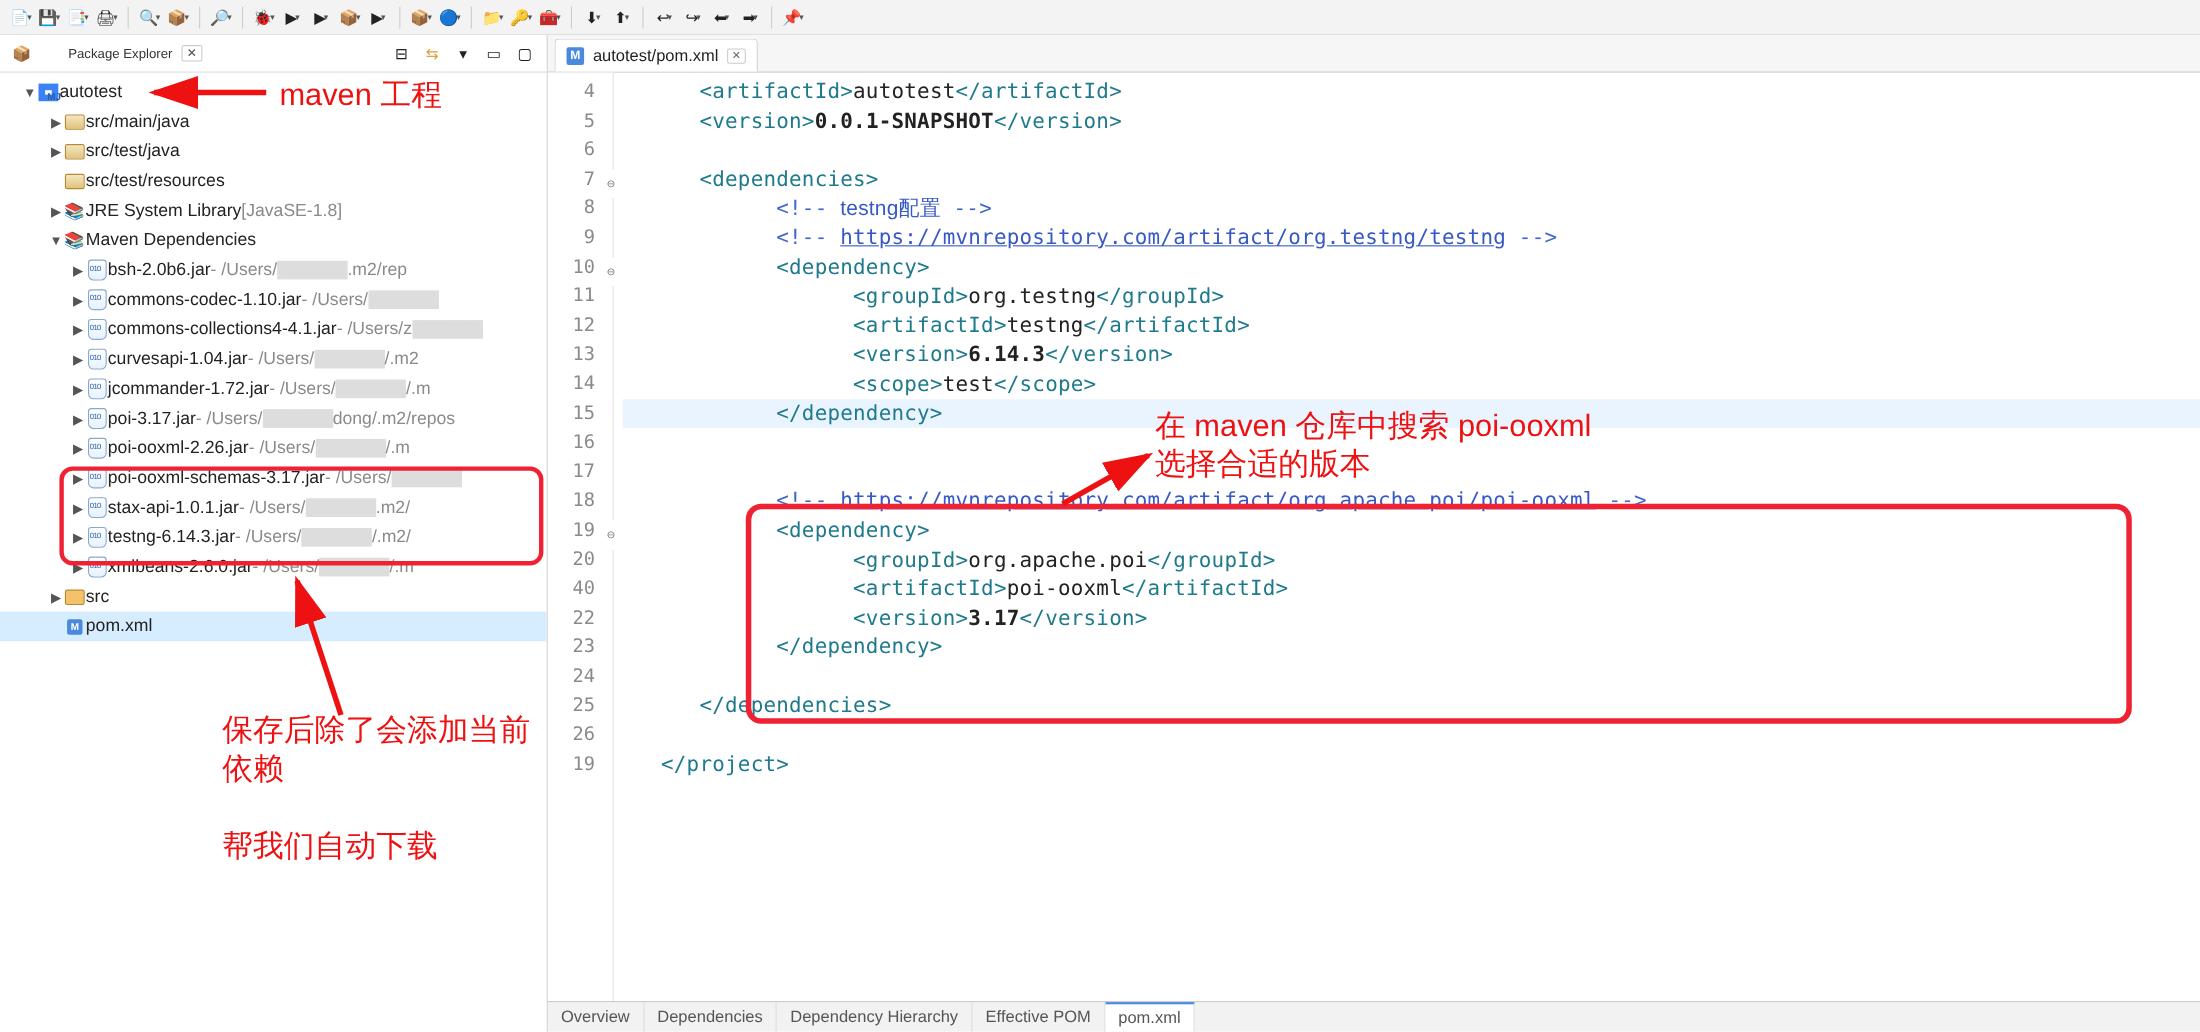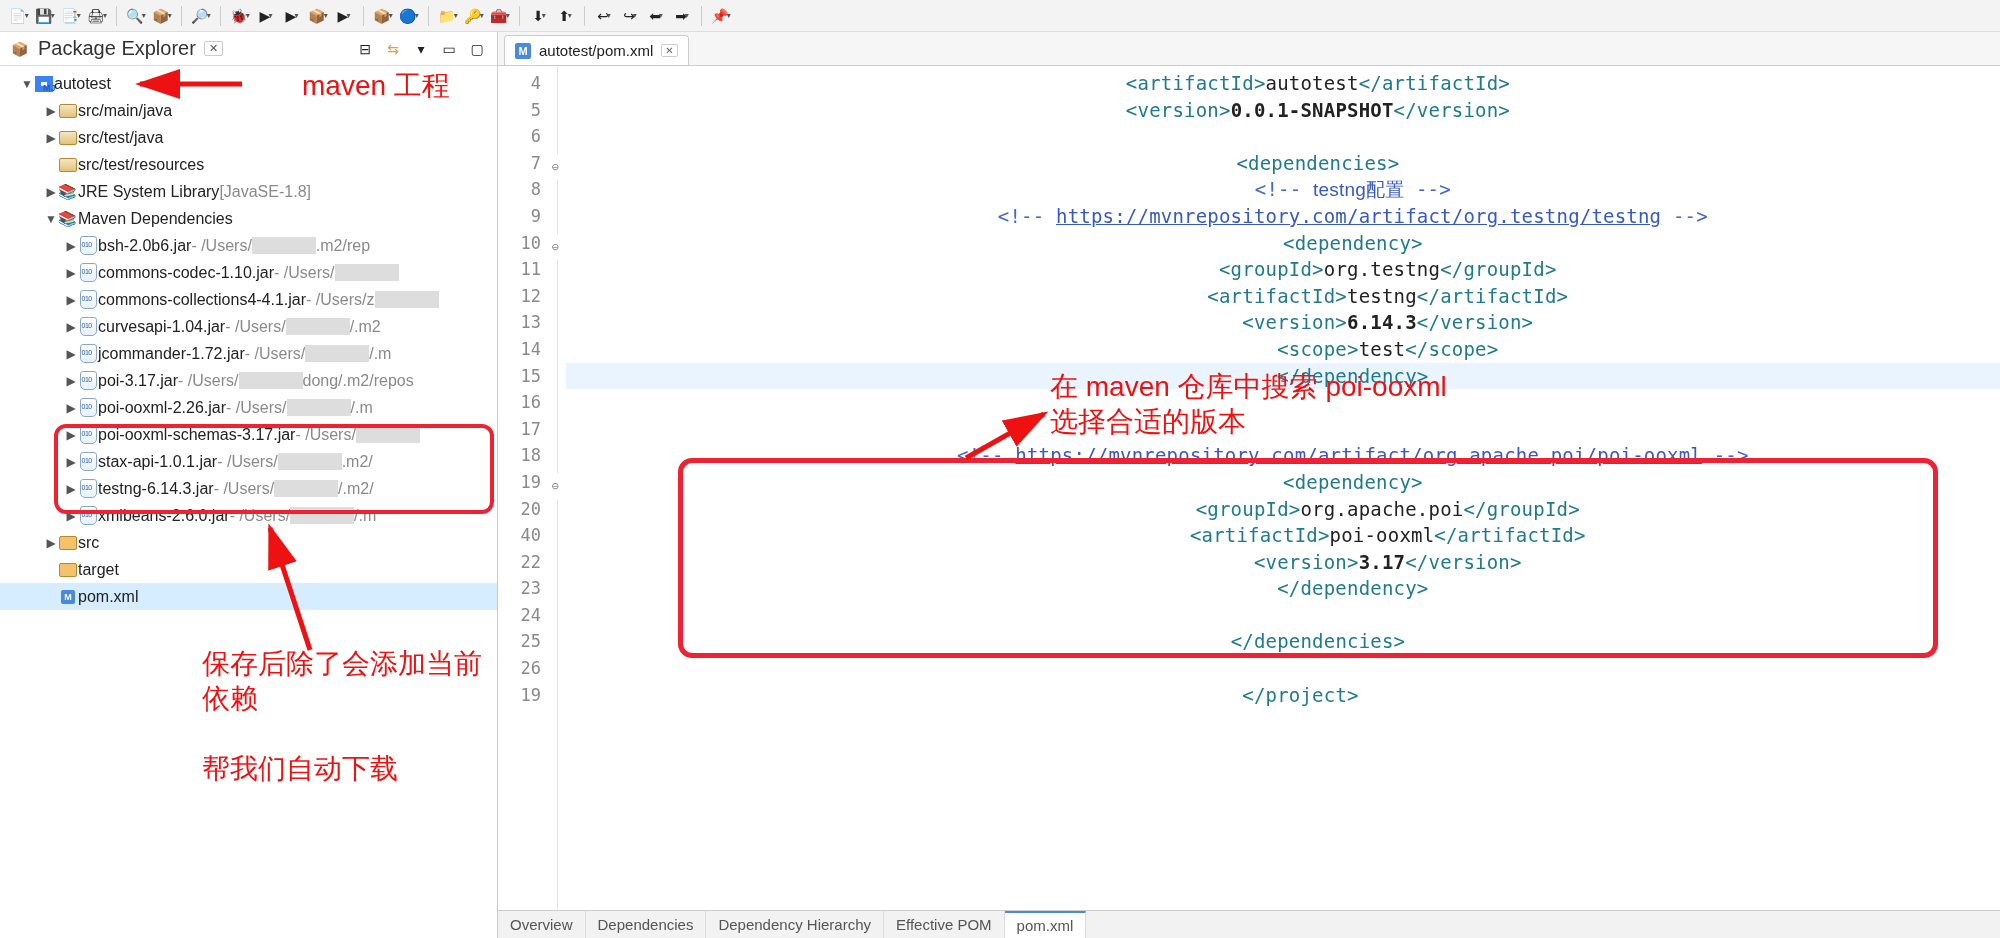--- a/index.html
+++ b/index.html
@@ -10,21 +10,21 @@
   .tb-btn { width:22px; height:22px; display:flex; align-items:center; justify-content:center; border-radius:2px; }
   .tb-sep { width:1px; height:20px; background:#ccc; margin:0 4px; }
   .tb-ico { font-size:14px; }
   .drop { font-size:8px; color:#555; margin-left:-2px; }
 
   .main { flex:1; display:flex; min-height:0; }
 
   
   .left { width:498px; border-right:1px solid #ccc; display:flex; flex-direction:column; background:#fff; }
   .view-hdr { height:34px; display:flex; align-items:center; padding:0 10px; border-bottom:1px solid #ddd; gap:8px; }
-  .view-hdr .title { font-size:20px; color:#333; }
+  .view-hdr .title { font-size:12px; color:#333;margin-left:24px; }
   .view-hdr .close-x { background:#fff; border:1px solid #ccc; border-radius:2px; font-size:11px; padding:0 4px; color:#555; }
   .view-hdr .spacer { flex:1; }
   .hdr-ico { width:20px; height:20px; display:flex; align-items:center; justify-content:center; font-size:14px; }
   .tree { flex:1; overflow:auto; padding:4px 0 10px 0; position:relative; }
   .node { display:flex; align-items:center; height:27px; padding:0 6px; white-space:nowrap; }
   .tw { width:14px; display:inline-flex; justify-content:center; color:#555; font-size:12px; }
   .ni { width:20px; display:inline-flex; justify-content:center; font-size:15px; }
   .nl { color:#222; }
   .ng { color:#8a8a8a; }
   .pad1 { padding-left:20px; }
@@ -43,21 +43,21 @@
   
   .right { flex:1; display:flex; flex-direction:column; min-width:0; }
   .ed-tabs { height:34px; display:flex; align-items:flex-end; padding-left:6px; border-bottom:1px solid #ccc; background:#f6f6f6; }
   .ed-tab { height:30px; background:#fff; border:1px solid #ccc; border-bottom:none; border-radius:4px 4px 0 0; display:flex; align-items:center; padding:0 10px; gap:8px; font-size:15px; }
   .m-ico { width:16px; height:16px; background:#4a89dc; color:#fff; font-size:11px; font-weight:bold; display:inline-flex; align-items:center; justify-content:center; border-radius:2px; }
   .ed-body { flex:1; display:flex; min-height:0; position:relative; }
   .gutter { width:60px; background:#fff; border-right:1px solid #e4e4e4; padding-top:4px; font-family:"Monaco","Consolas",monospace; font-size:17px; color:#8a8a8a; text-align:right; }
   .gutter .ln { height:26.6px; padding-right:16px; line-height:26.6px; position:relative; }
   .gutter .fold::after { content:"⊖"; position:absolute; right:-2px; top:4px; font-size:12px; color:#888; background:#fff; }
   .code { flex:1; padding:4px 0 0 8px; font-family:"Monaco","Consolas",monospace; font-size:19px; line-height:26.6px; white-space:pre; overflow:hidden; letter-spacing:0.2px; }
-  .cl { height:26.6px;text-align:center; }
+  .cl { height:26.6px; }
   .hl { background:#eaf4ff; }
   .t-tag { color:#1f7a8c; } 
   .t-txt { color:#222; font-weight:500; }
   .t-bold{ font-weight:700; }
   .t-com { color:#4169c9; }
   .t-url { color:#3759c4; text-decoration:underline; }
   .t-cn  { color:#3759c4; font-family:"PingFang SC","Microsoft YaHei",sans-serif; }
 
   .red-box-2 { position:absolute; border:5px solid #e23; border-radius:14px; left:180px; top:392px; width:1260px; height:200px; pointer-events:none; }
 
@@ -326,36 +326,29 @@
             <span class="nl">xmlbeans-2.6.0.jar</span>
             <span class="ng"> - /Users/<span style="background:#ddd;color:#ddd">xxxxxxxx</span>/.m</span>
           </div>
           <div class="node pad2">
             <span class="tw">▶</span>
             <span class="ni">
               <span class="fold-ico"></span>
             </span>
             <span class="nl">src</span>
           </div>
-          <div class="node pad2">
-            <span class="tw"></span>
-            <span class="ni">
-              <span class="fold-ico"></span>
-            </span>
-            <span class="nl">target</span>
-          </div>
           <div class="node pad2 sel">
             <span class="tw"></span>
             <span class="ni">
               <span class="m-ico" style="width:14px;height:14px;font-size:9px">M</span>
             </span>
             <span class="nl">pom.xml</span>
           </div>
           <div class="red-box-1"></div>
-        <div class="anno" style="left:254px; top:2px;margin-left:48px;">maven 工程</div>
+        <div class="anno" style="left:254px; top:2px;">maven 工程</div>
         <div class="anno arrow" style="left:132px; top:4px;">
           <svg width="120" height="28">
               <defs>
                 <marker id="ah1" markerWidth="10" markerHeight="10" refX="8" refY="3" orient="auto">
                   <path d="M0,0 L0,6 L9,3 z" fill="#e11"></path>
                 </marker>
               </defs>
               <line x1="110" y1="14" x2="8" y2="14" stroke="#e11" stroke-width="5" marker-end="url(#ah1)"></line>
             </svg>
         </div>

